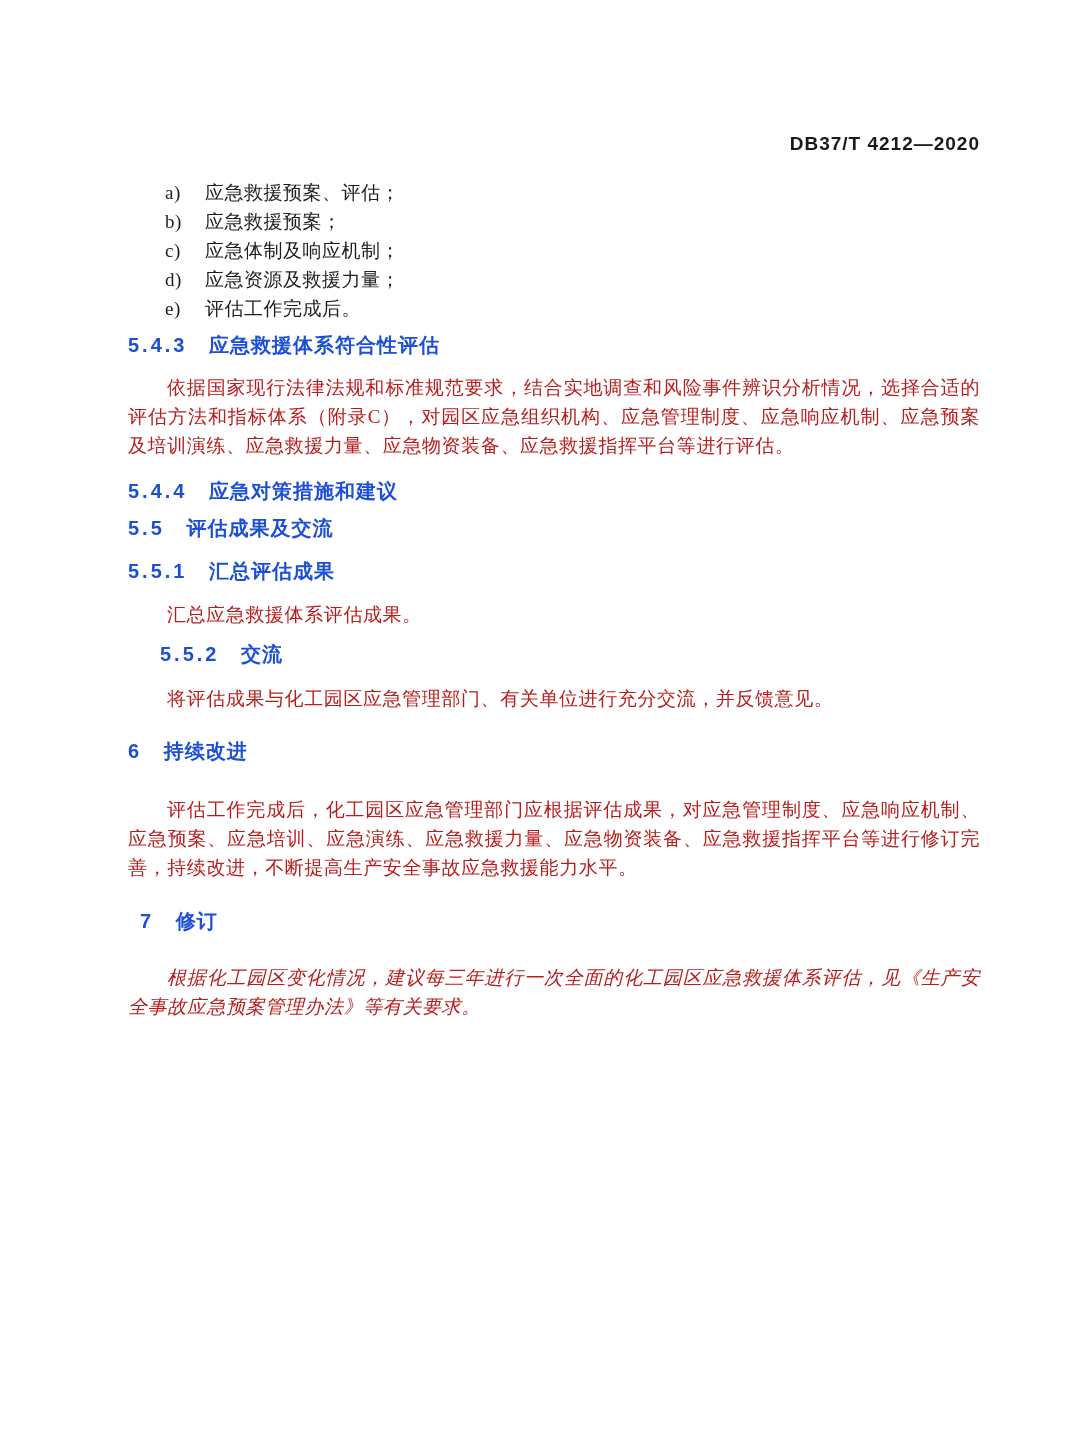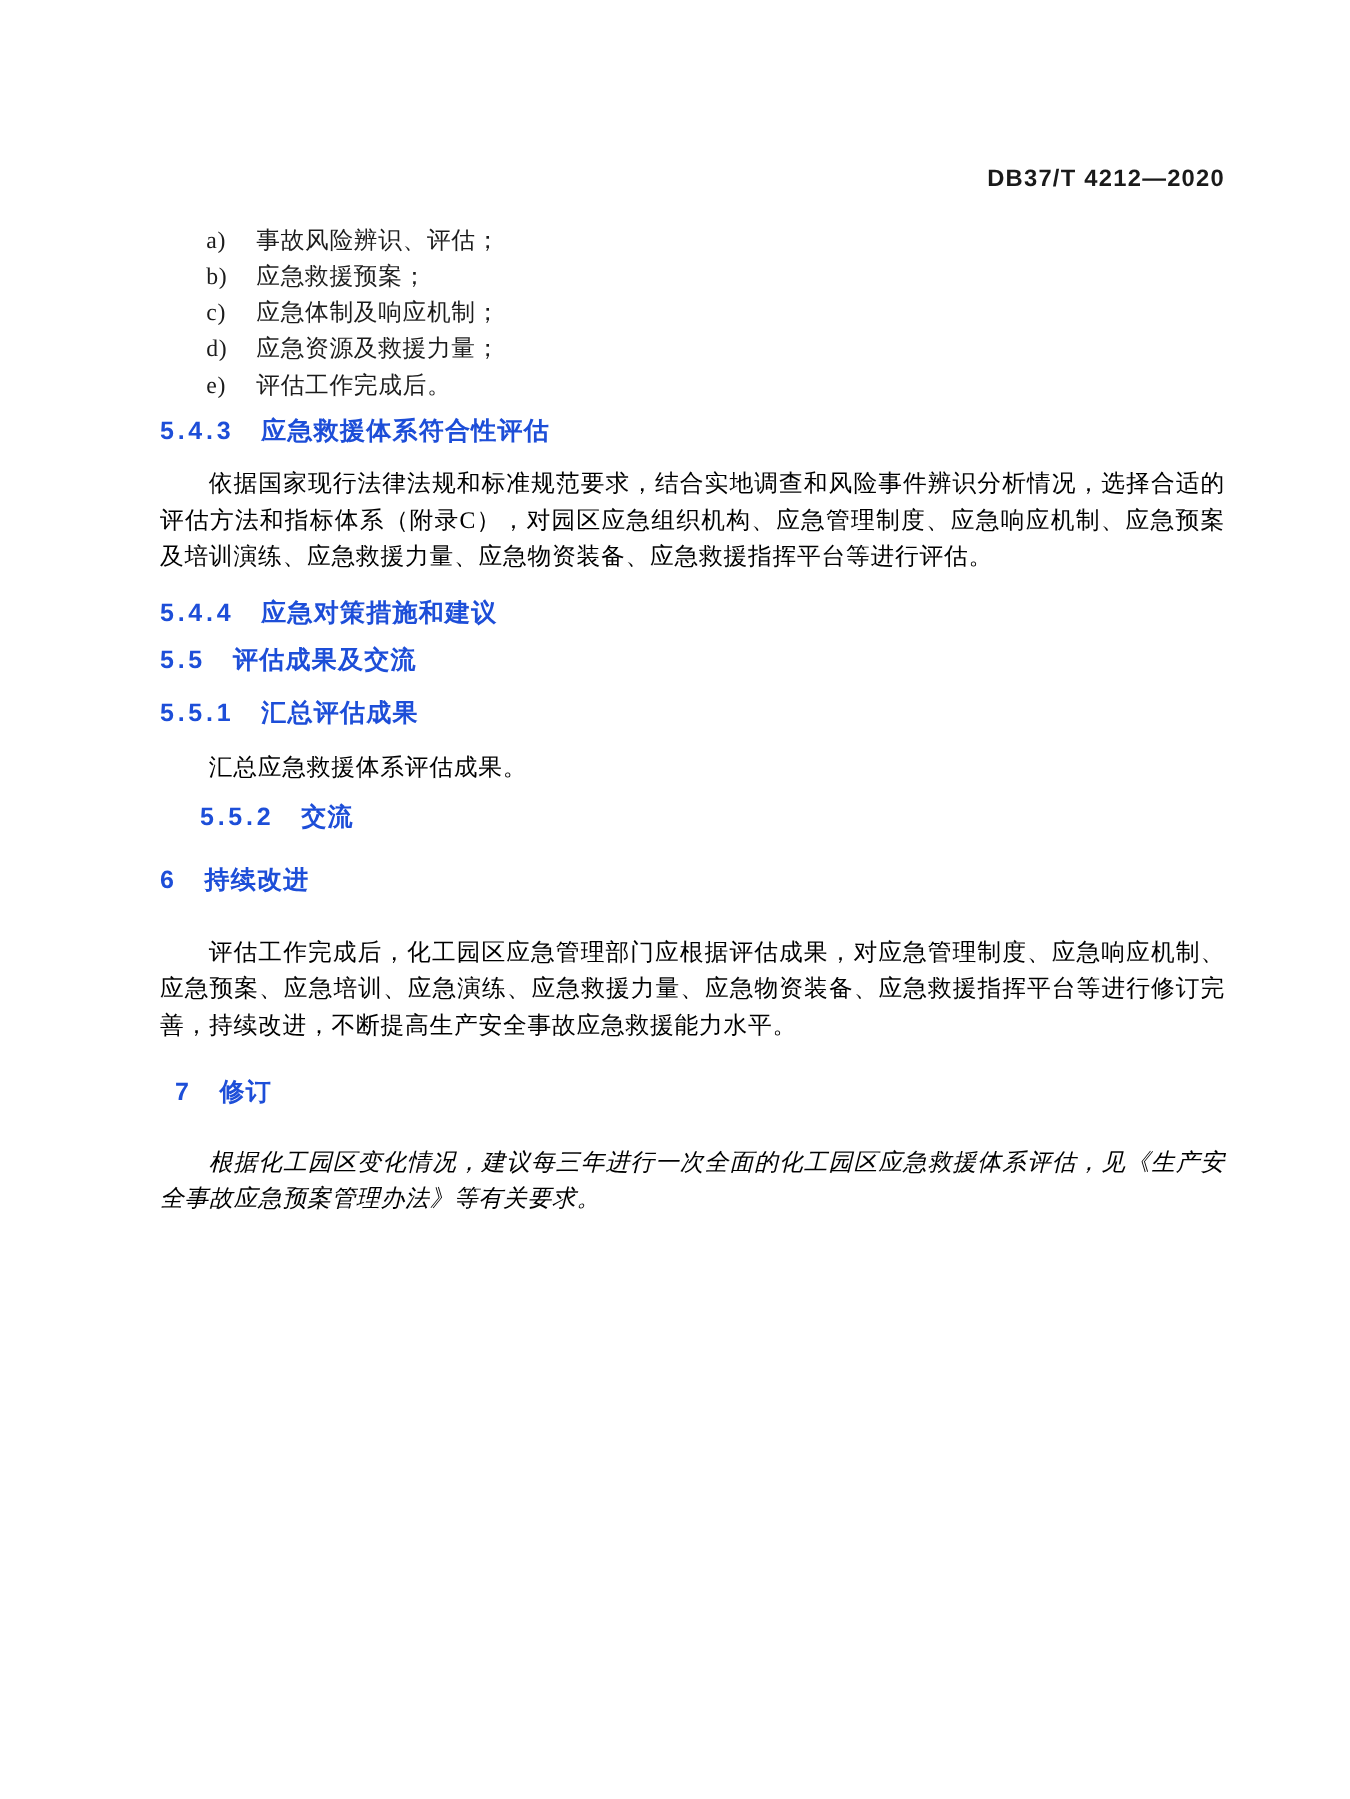--- a/index.html
+++ b/index.html
@@ -64,21 +64,21 @@
     letter-spacing: 1px;
   }
   
   .body-p {
     margin: 0;
     font-size: 19px;
     line-height: 29px;
     letter-spacing: 0.6px;
     text-indent: 39px;
     text-align: justify;
-    color: #000000;
+    color: #b91c1c;
   }
   .mt-h543 { margin-top: 10px; }
   .mt-p543 { margin-top: 16px; }
   .mt-h544 { margin-top: 19px; }
   .mt-p544 { margin-top: 18px; }
   .mt-h55  { margin-top: 13px; }
   .mt-h551 { margin-top: 19px; }
   .mt-p551 { margin-top: 17px; }
   .mt-h552 { margin-top: 13px; margin-left: 32px; }
   .mt-p552 { margin-top: 18px; }
@@ -101,21 +101,21 @@
 
 <div class="page">
 
   <div class="doc-header">
     <span>DB37/T 4212—2020</span>
   </div>
 
   <ul class="alpha-list">
     <li>
       <span class="marker">a)</span>
-      <span>事故风险辨识、评估；</span>
+      <span>应急救援预案、评估；</span>
     </li>
     <li>
       <span class="marker">b)</span>
       <span>应急救援预案；</span>
     </li>
     <li>
       <span class="marker">c)</span>
       <span>应急体制及响应机制；</span>
     </li>
     <li>
@@ -156,20 +156,21 @@
       <span class="h-title">汇总评估成果</span>
     </h3>
     <p class="body-p mt-p551">汇总应急救援体系评估成果。</p>
   </section>
 
   <section>
     <h3 class="h mt-h552">
       <span class="h-num">5.5.2</span>
       <span class="h-title">交流</span>
     </h3>
+    <p class="body-p mt-p552">将评估成果与化工园区应急管理部门、有关单位进行充分交流，并反馈意见。</p>
   </section>
 
   <section>
     <h1 class="h mt-h6">
       <span class="h-num">6</span>
       <span class="h-title">持续改进</span>
     </h1>
     <p class="body-p mt-p6">评估工作完成后，化工园区应急管理部门应根据评估成果，对应急管理制度、应急响应机制、应急预案、应急培训、应急演练、应急救援力量、应急物资装备、应急救援指挥平台等进行修订完善，持续改进，不断提高生产安全事故应急救援能力水平。</p>
   </section>
 

